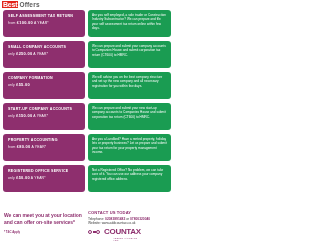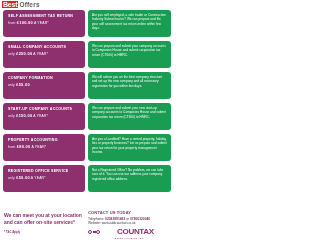--- a/index.html
+++ b/index.html
@@ -147,21 +147,21 @@
     line-height:1.45;
   }
   .ct-line b { color:#8e2f6e; }
 
   
   .logo {
     position:absolute;
     left:88px; top:228px;
     display:flex;
     align-items:center;
-    gap:17px;
+    gap:4px;
   }
   .logo-mark {
     display:flex; align-items:center; gap:0.5px;
   }
   .lm-dot {
     width:4px; height:4px;
     border-radius:50%;
     border:1.2px solid #8e2f6e;
   }
   .lm-bar {

